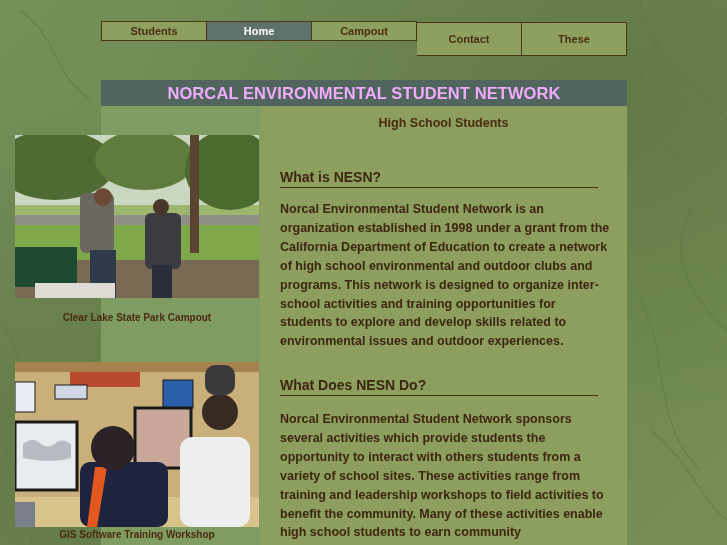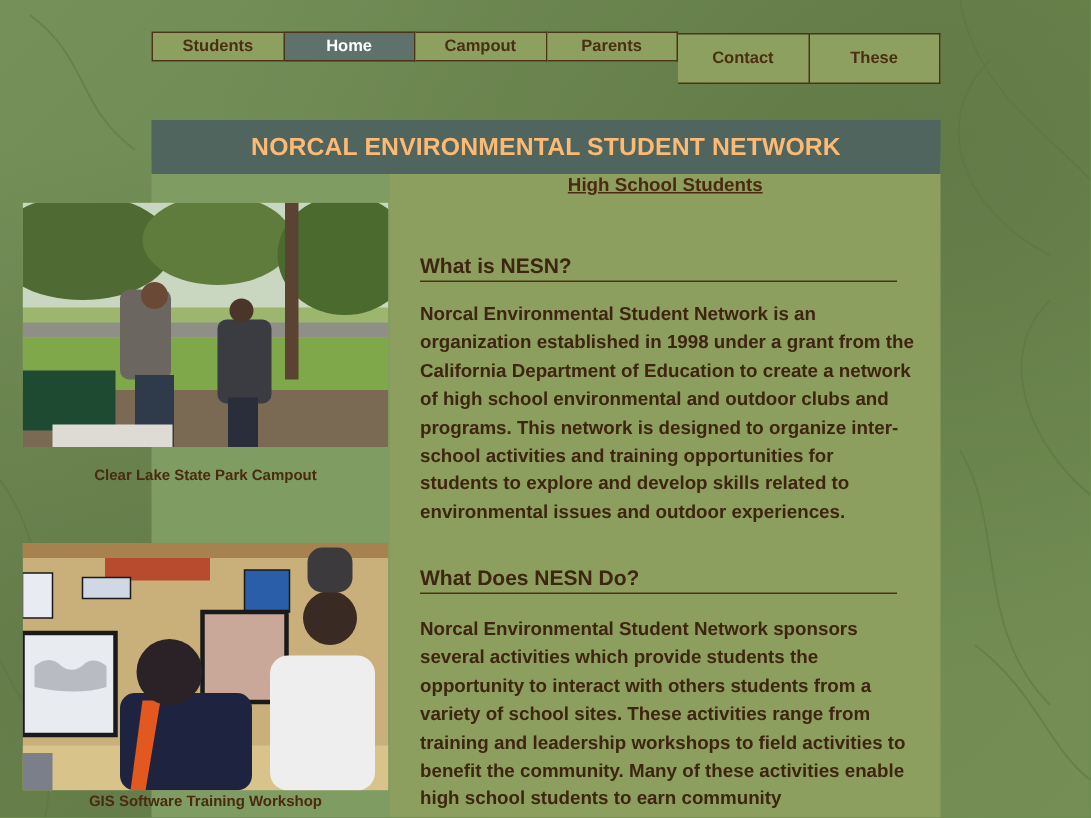--- a/index.html
+++ b/index.html
@@ -33,29 +33,29 @@
   .nav-item.low { margin-top: 1px; height: 34px; }
   .left-panel {
     position: absolute; left: 101px; top: 106px; width: 159px; height: 439px;
     background: #7f9d63;
   }
   .content-panel {
     position: absolute; left: 260px; top: 106px; width: 367px; height: 439px;
     background: #8c9f5e;
   }
   .title-bar {
-    position: absolute; left: 101px; top: 80px; width: 526px; height: 36px;
+    position: absolute; left: 101px; top: 80px; width: 526px; height: 26px;
     background: #4f655e;
-    color: #fdba74; font-weight: bold; font-size: 16.5px;
+    color: #f0abfc; font-weight: bold; font-size: 16.5px;
     display: flex; align-items: center; justify-content: center;
     letter-spacing: 0.1px;
   }
   .tagline {
     position: absolute; left: 260px; top: 114px; width: 367px; text-align: center;
-    color: #4a2a10; font-weight: bold; font-size: 12.5px; line-height: 19px; text-decoration: underline;
+    color: #4a2a10; font-weight: bold; font-size: 12.5px; line-height: 19px;
   }
   .section-heading {
     position: absolute; left: 280px; width: 318px;
     color: #3e2510; font-weight: bold; font-size: 14px;
     border-bottom: 1.5px solid #4a3217; padding-bottom: 2px;
   }
   .section-body {
     position: absolute; left: 280px; width: 330px;
     color: #3e2510; font-weight: bold; font-size: 12.5px; line-height: 18.9px;
   }
@@ -84,21 +84,20 @@
   </g>
 </svg>
 
 <div class="left-panel"></div>
 <div class="content-panel"></div>
 
 <nav class="nav">
   <div class="nav-item">Students</div>
   <div class="nav-item active">Home</div>
   <div class="nav-item">Campout</div>
-  <div class="nav-item">Parents</div>
   <div class="nav-item low">Contact</div>
   <div class="nav-item low">These</div>
 </nav>
 
 <div class="title-bar">NORCAL ENVIRONMENTAL STUDENT NETWORK</div>
 
 <div class="tagline">
   <div>High School Students</div>
 </div>
 

